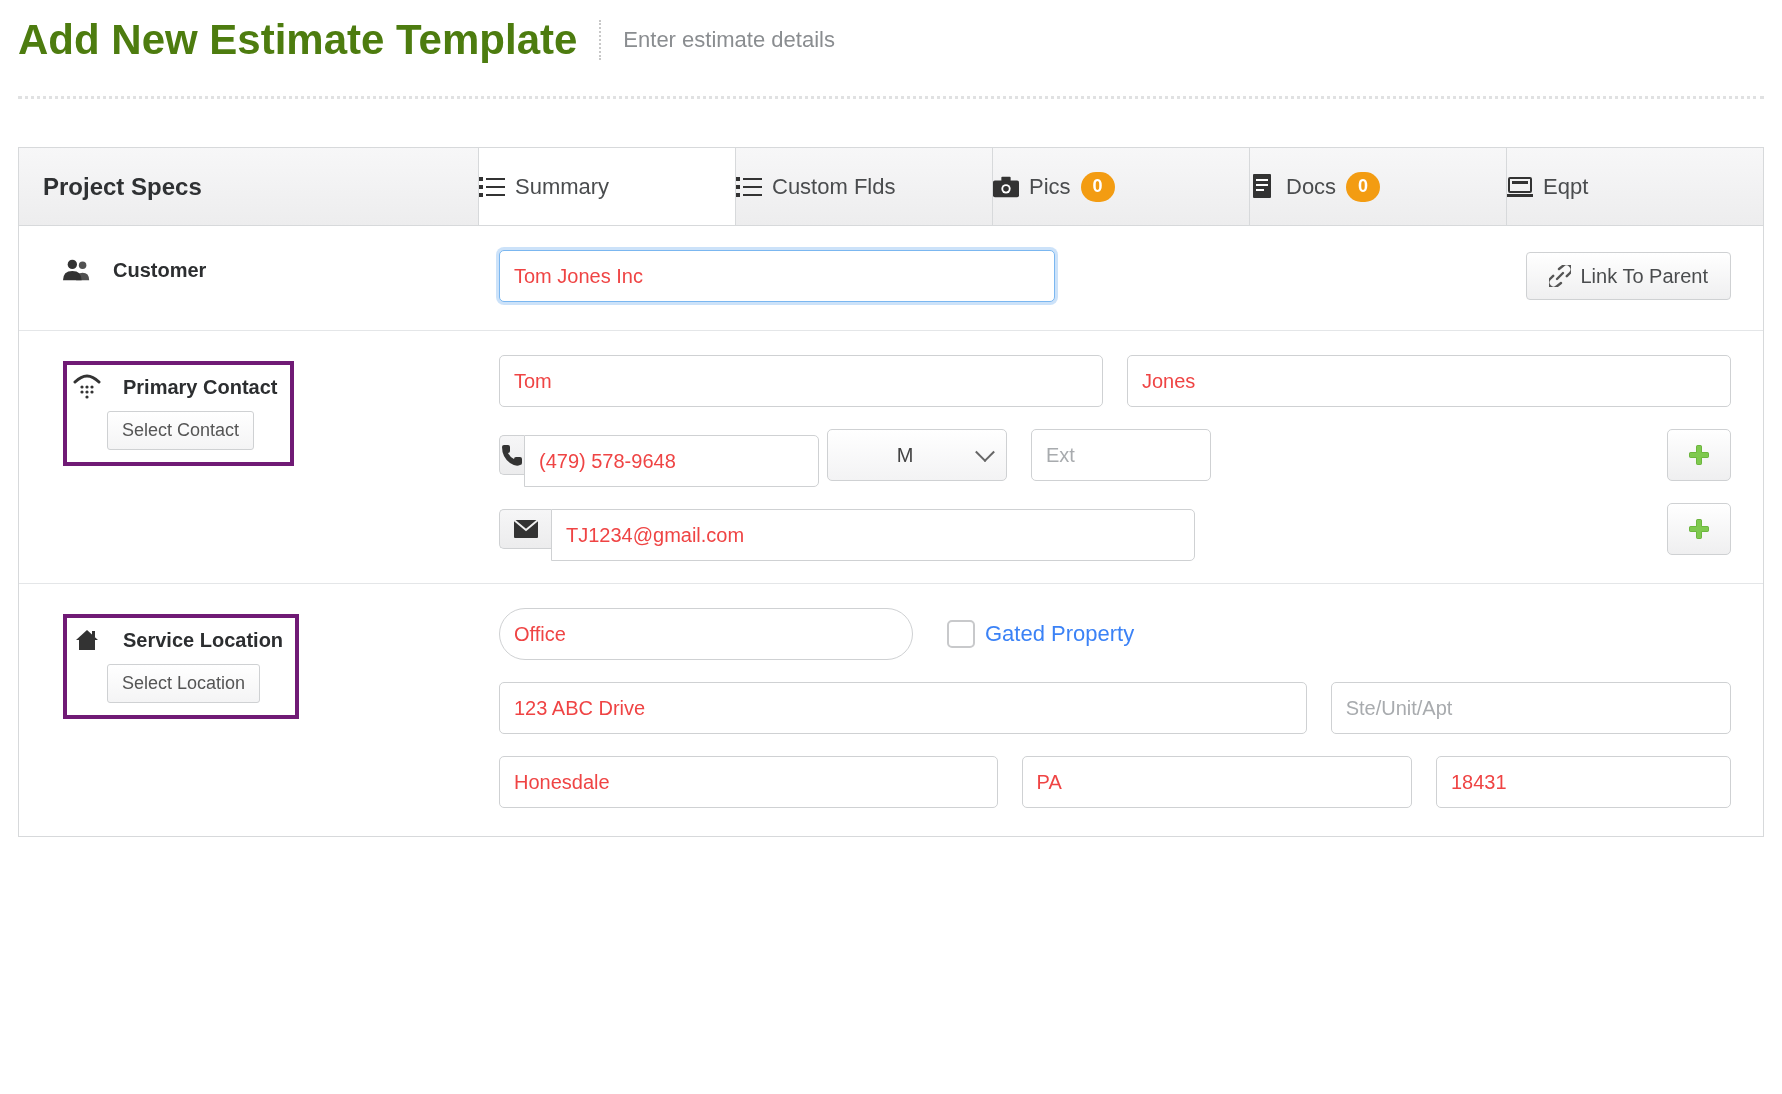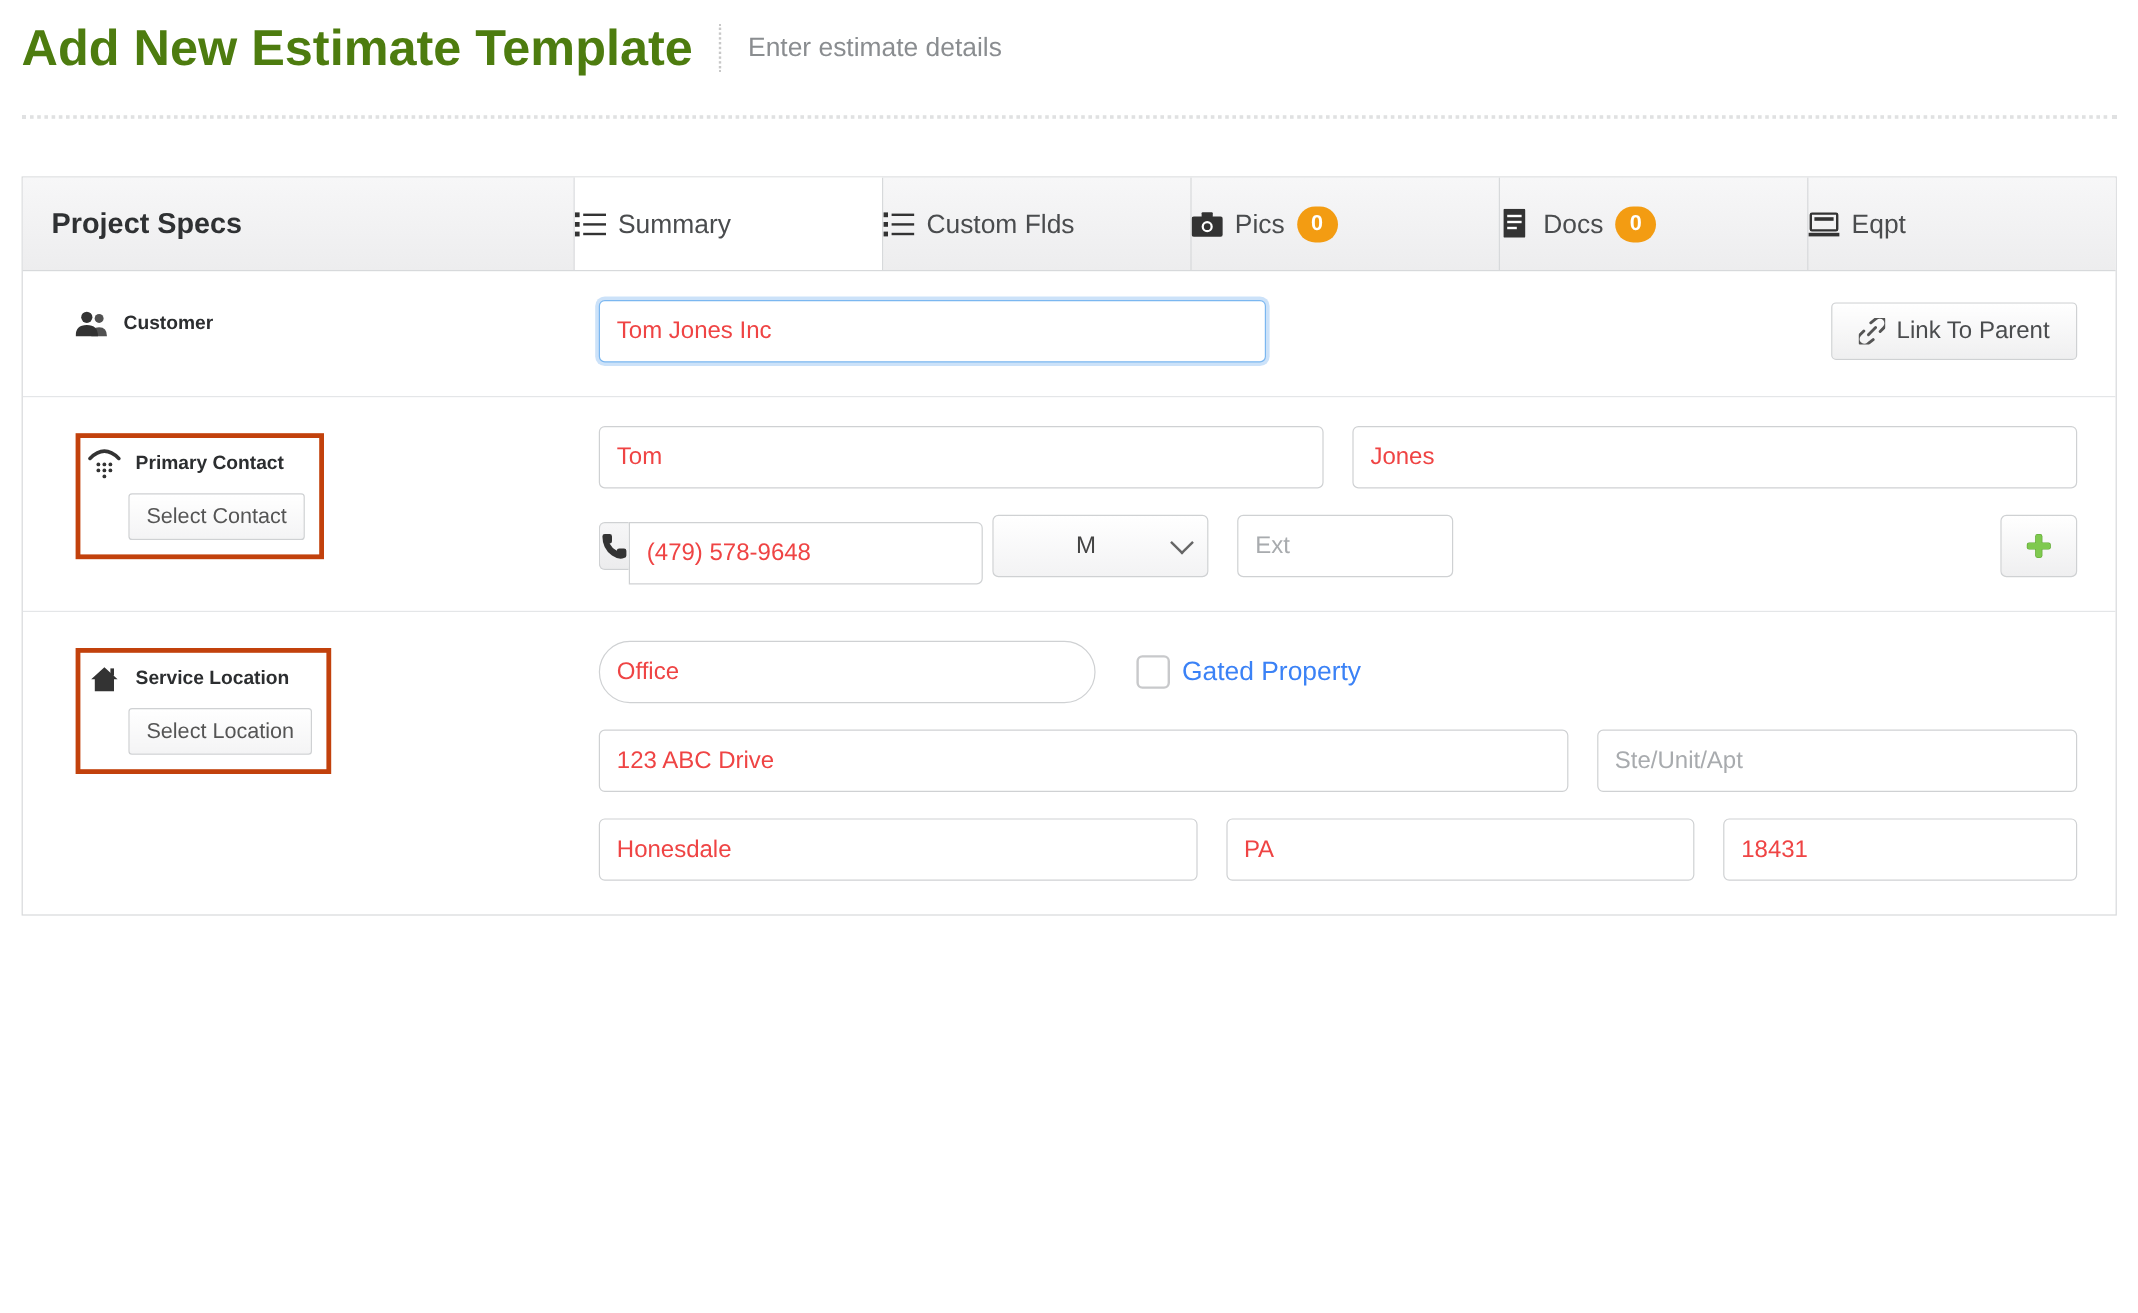--- a/index.html
+++ b/index.html
@@ -101,22 +101,22 @@
   .row:last-child { border-bottom: none; }
 
   .row-label {
     flex: 0 0 480px;
     padding-left: 44px;
     padding-top: 6px;
   }
   .row-label .label-head {
     display: flex;
     align-items: center;
-    gap: 12px;
-    font-size: 16px;
+    gap: 22px;
+    font-size: 20px;
     font-weight: 700;
     color: #2c2e30;
   }
   .row-label .label-icon { width: 28px; height: 28px; display:inline-flex; align-items:center; justify-content:center;}
   .sub-btn {
     margin-top: 10px;
     margin-left: 40px;
     display: inline-block;
     padding: 8px 14px;
     font-size: 18px;
@@ -239,21 +239,21 @@
     cursor: pointer;
   }
   .checkbox-label {
     font-size: 22px;
     color: #3b82f6;
     margin-left: 10px;
   }
 
   
   .highlight-box {
-    border: 4px solid #c2410c;
+    border: 4px solid #701a75;
     padding: 8px 12px 12px 0px;
     display: inline-block;
   }
 
   svg { display:block; }
 </style>
 </head>
 <body>
 
 <div class="page-header">
@@ -409,20 +409,41 @@
           <span>
             <svg width="24" height="24" viewBox="0 0 24 24">
               <rect x="9" y="2" width="6" height="20" rx="2" fill="#5aa52c"></rect>
               <rect x="2" y="9" width="20" height="6" rx="2" fill="#5aa52c"></rect>
               <rect x="9.5" y="2.5" width="5" height="19" rx="1.5" fill="#7fc94f"></rect>
               <rect x="2.5" y="9.5" width="19" height="5" rx="1.5" fill="#7fc94f"></rect>
             </svg>
           </span>
         </button>
       </div>
+      <div class="field-row">
+        <div class="input-group" style="flex:1; max-width:696px">
+          <span class="addon">
+            <svg width="24" height="18" viewBox="0 0 24 18">
+              <rect x="0" y="0" width="24" height="18" rx="1" fill="#333"></rect>
+              <path d="M0 0 L12 10 L24 0" fill="none" stroke="#f0f0f0" stroke-width="2"></path>
+            </svg>
+          </span>
+          <input class="input" value="TJ1234@gmail.com" style="">
+        </div>
+        <button class="add-btn">
+          <span>
+            <svg width="24" height="24" viewBox="0 0 24 24">
+              <rect x="9" y="2" width="6" height="20" rx="2" fill="#5aa52c"></rect>
+              <rect x="2" y="9" width="20" height="6" rx="2" fill="#5aa52c"></rect>
+              <rect x="9.5" y="2.5" width="5" height="19" rx="1.5" fill="#7fc94f"></rect>
+              <rect x="2.5" y="9.5" width="19" height="5" rx="1.5" fill="#7fc94f"></rect>
+            </svg>
+          </span>
+        </button>
+      </div>
     </div>
   </div>
 
   <div class="row">
     <div class="row-label">
       <div class="highlight-box">
         <div class="label-head" style="padding-left:6px">
           <span class="label-icon">
             <svg width="26" height="24" viewBox="0 0 26 24">
               <path d="M13 2 L24 12 L21 12 L21 22 L5 22 L5 12 L2 12 Z" fill="#333"></path>

